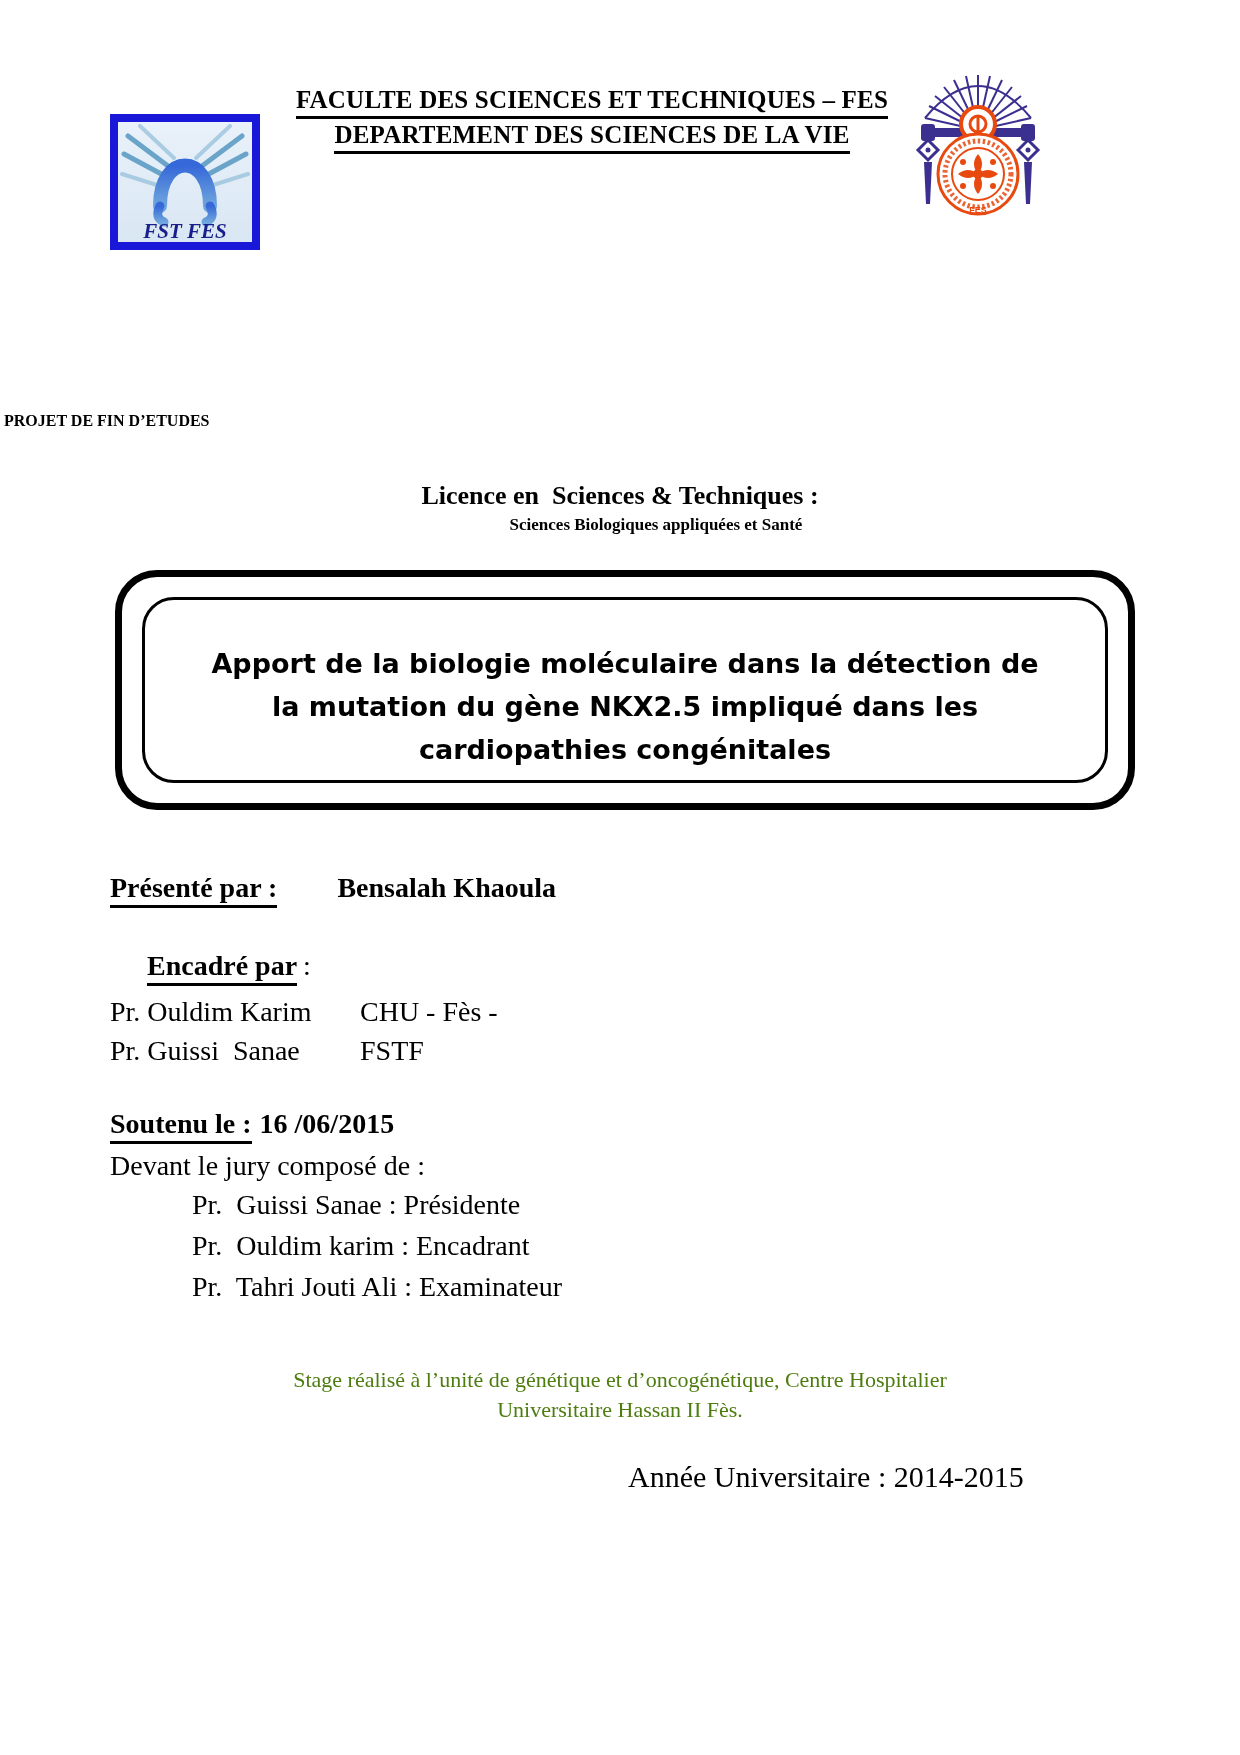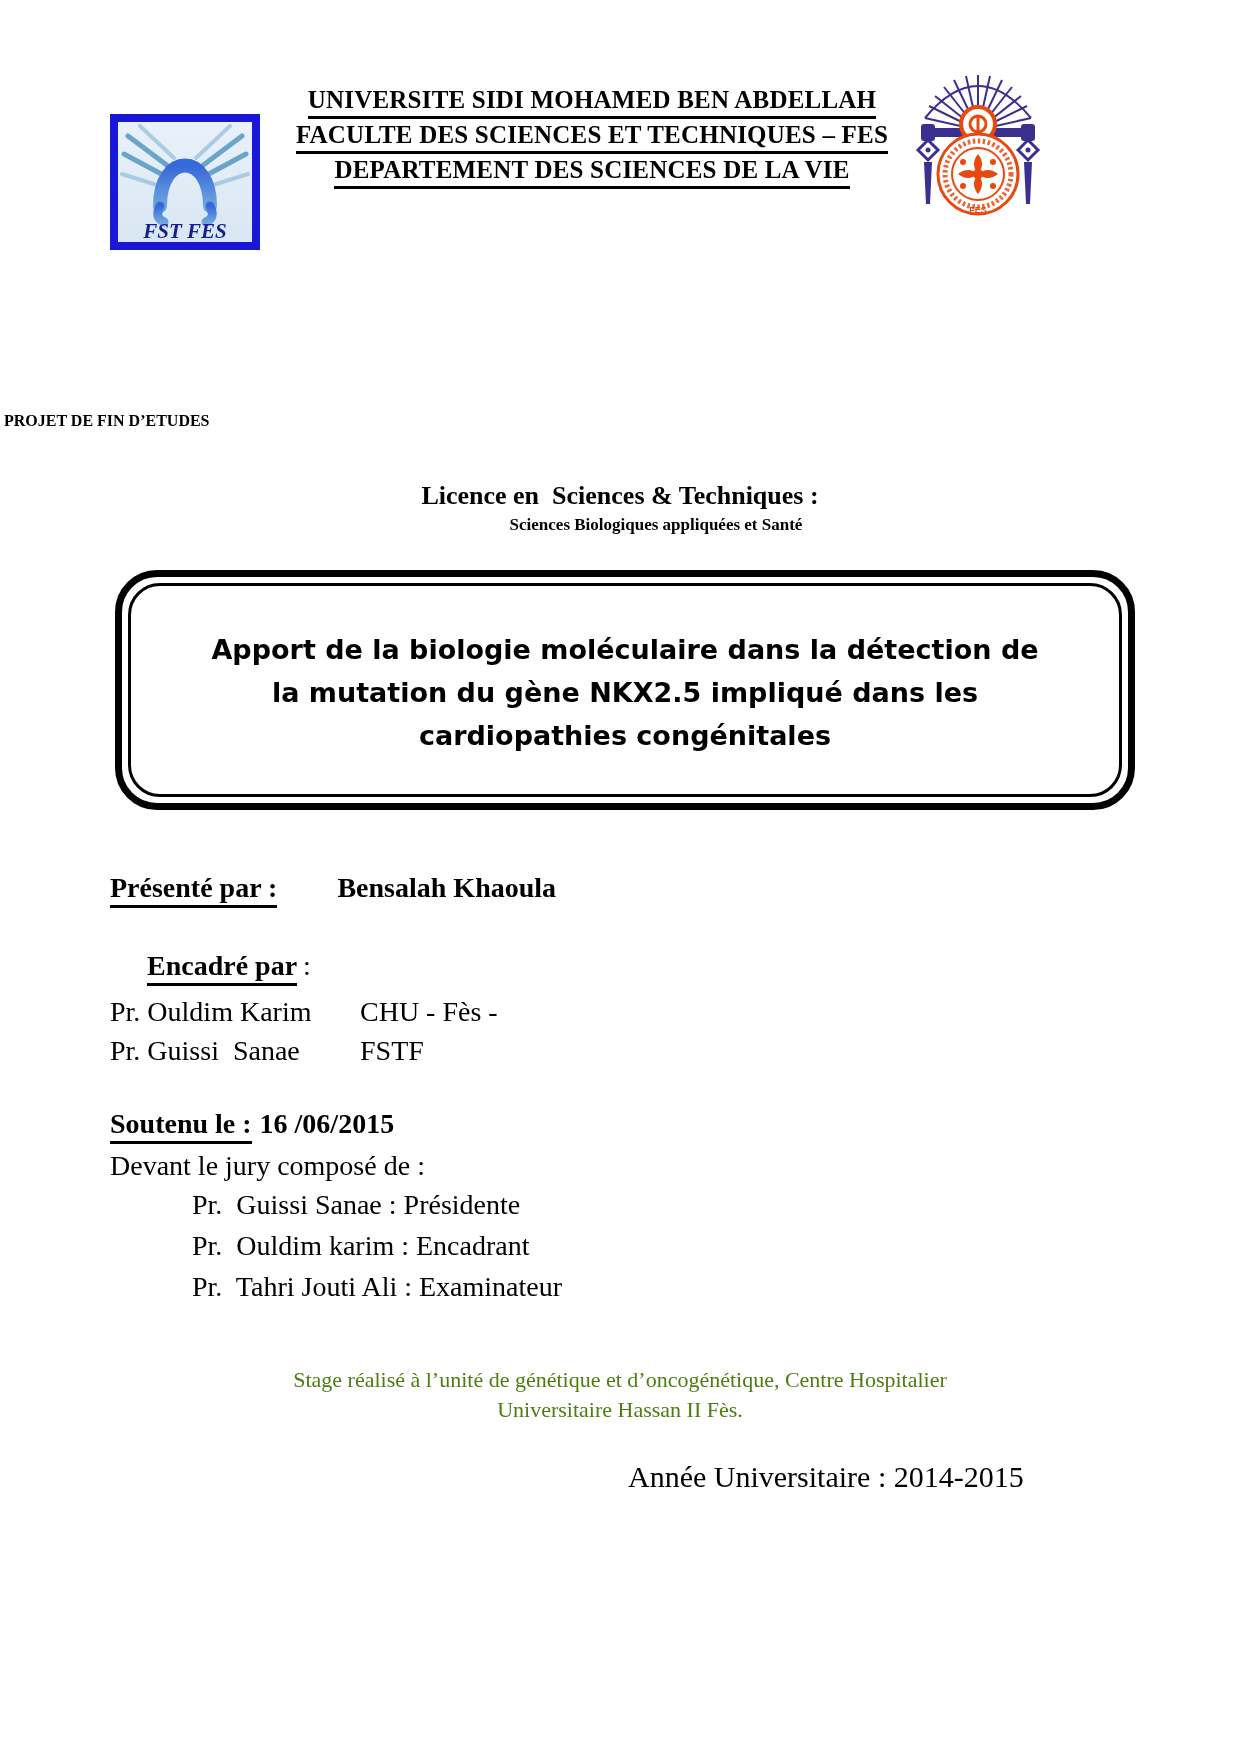--- a/index.html
+++ b/index.html
@@ -52,21 +52,21 @@
     position: absolute; top: 515px; left: 0; width: 100%;
     text-align: center; font-weight: bold; font-size: 17px; margin-left: 36px;
   }
 
   
   .title-box {
     position: absolute; left: 115px; top: 570px;
     width: 1020px; height: 240px;
     border: 7px solid #000;
     border-radius: 42px;
-    padding: 6px;
+    padding: 20px;
   }
   .title-box-inner {
     width: 100%; height: 100%;
     border: 3px solid #000;
     border-radius: 32px;
     padding-top: 42px;
   }
   .title-line {
     text-align: center;
     font-family: "DejaVu Sans", sans-serif;
@@ -166,21 +166,20 @@
 
       <path d="M50,92 C50,38 100,38 100,92" fill="none" stroke="url(#arch)" stroke-width="14" stroke-linecap="round"></path>
       <line x1="75" y1="62" x2="75" y2="104" stroke="url(#arch)" stroke-width="10" stroke-linecap="round"></line>
       <path d="M50,92 q-6,12 4,16" fill="none" stroke="url(#arch)" stroke-width="9" stroke-linecap="round"></path>
       <path d="M100,92 q6,12 -4,16" fill="none" stroke="url(#arch)" stroke-width="9" stroke-linecap="round"></path>
       <text x="75" y="124" text-anchor="middle" font-family="Liberation Serif, serif" font-weight="bold" font-style="italic" font-size="21" fill="#181f8a">FST FES</text>
     </svg>
   </div>
 
   <div class="header-text">
-    <div><span class="u">UNIVERSITE SIDI MOHAMED BEN ABDELLAH</span></div>
     <div><span class="u">FACULTE DES SCIENCES ET TECHNIQUES – FES</span></div>
     <div><span class="u">DEPARTEMENT DES SCIENCES DE LA VIE</span></div>
   </div>
 
   <div class="logo-seal">
     <svg viewBox="0 0 126 146" width="126" height="146">
 
       <g stroke="#3b2f8f" stroke-width="2" fill="none">
         <line x1="63" y1="58" x2="10" y2="46"></line>
         <line x1="63" y1="58" x2="14" y2="34"></line>

